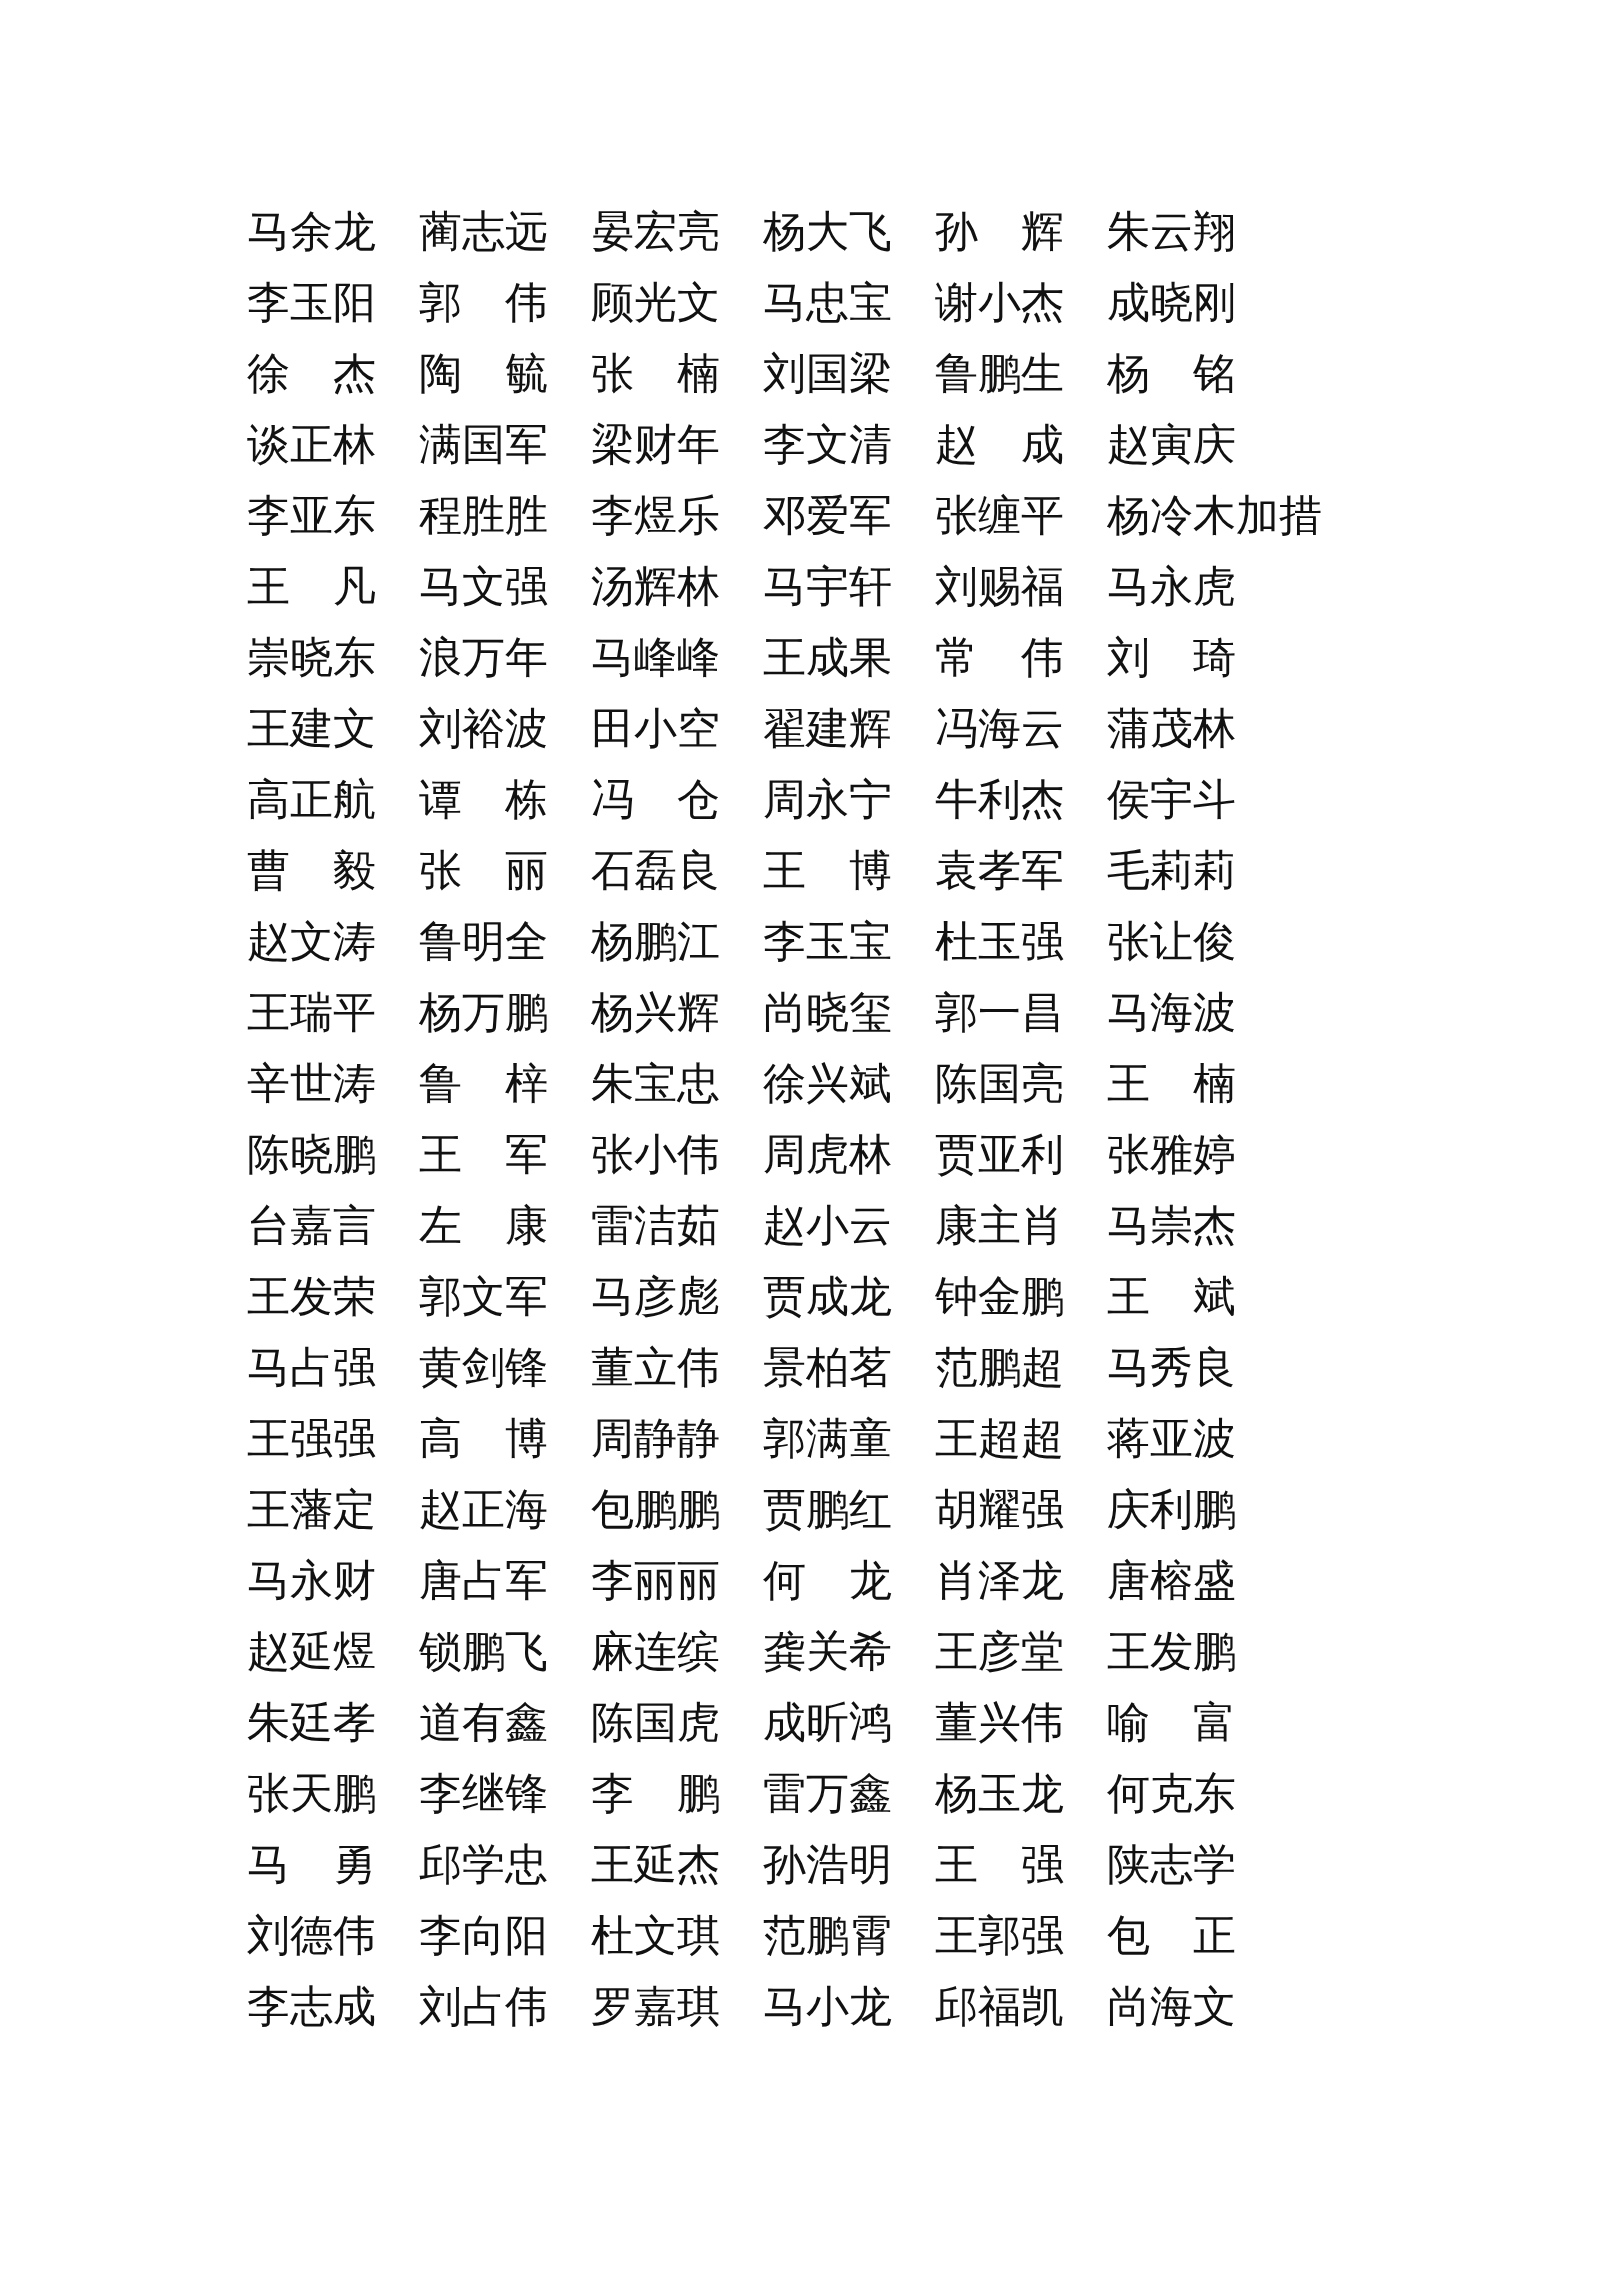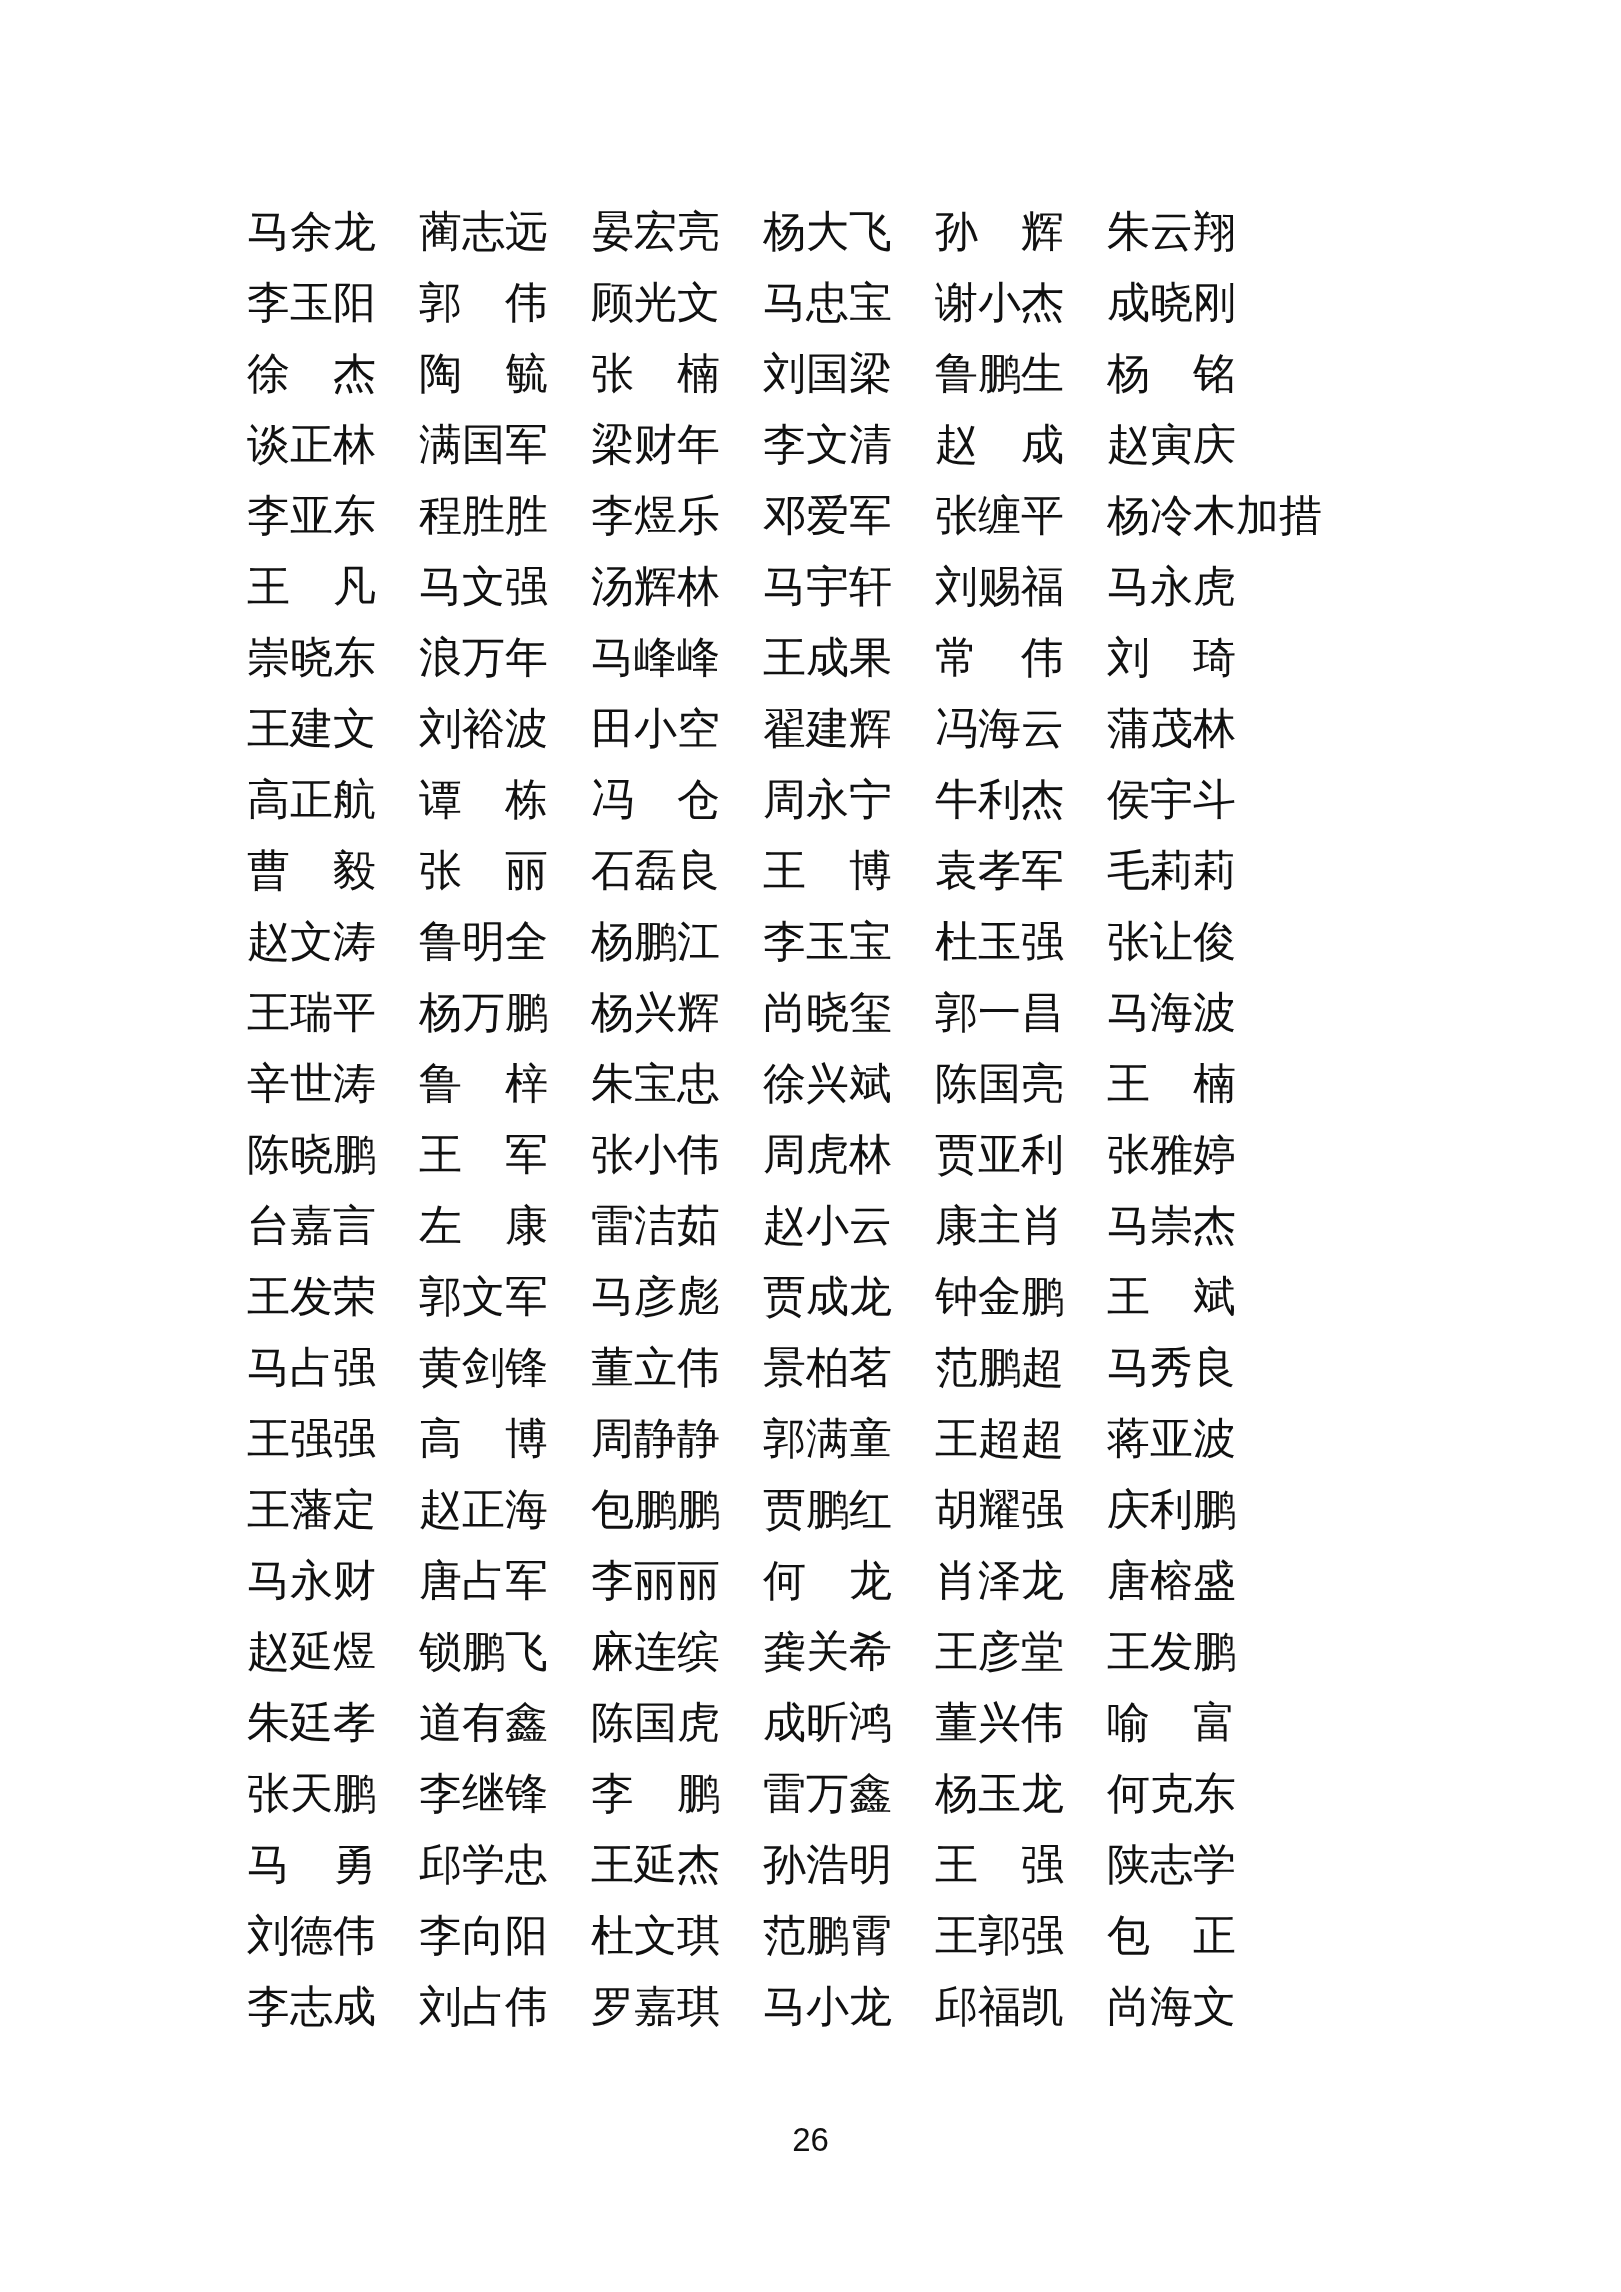--- a/index.html
+++ b/index.html
@@ -198,15 +198,14 @@
       <div class="name-cell">范鹏霄</div>
       <div class="name-cell">王郭强</div>
       <div class="name-cell">包　正</div>
       <div class="name-cell">李志成</div>
       <div class="name-cell">刘占伟</div>
       <div class="name-cell">罗嘉琪</div>
       <div class="name-cell">马小龙</div>
       <div class="name-cell">邱福凯</div>
       <div class="name-cell">尚海文</div>
     </div>
-  <div class="page-number">26</div>
 </div>
 
 
 </body></html>

